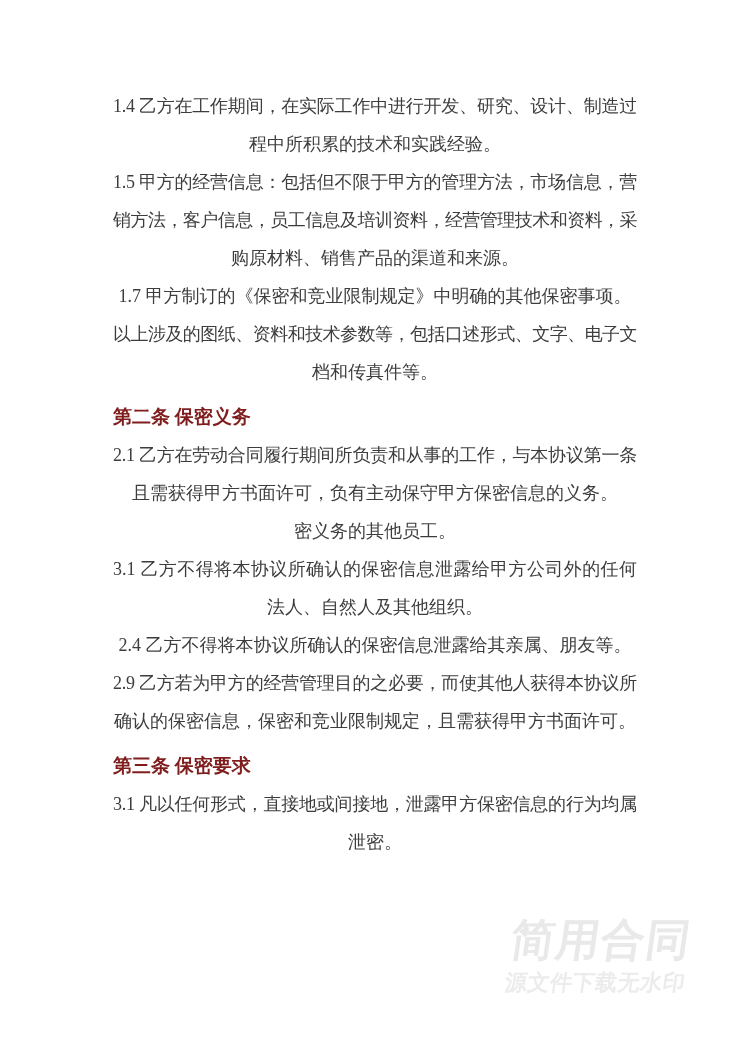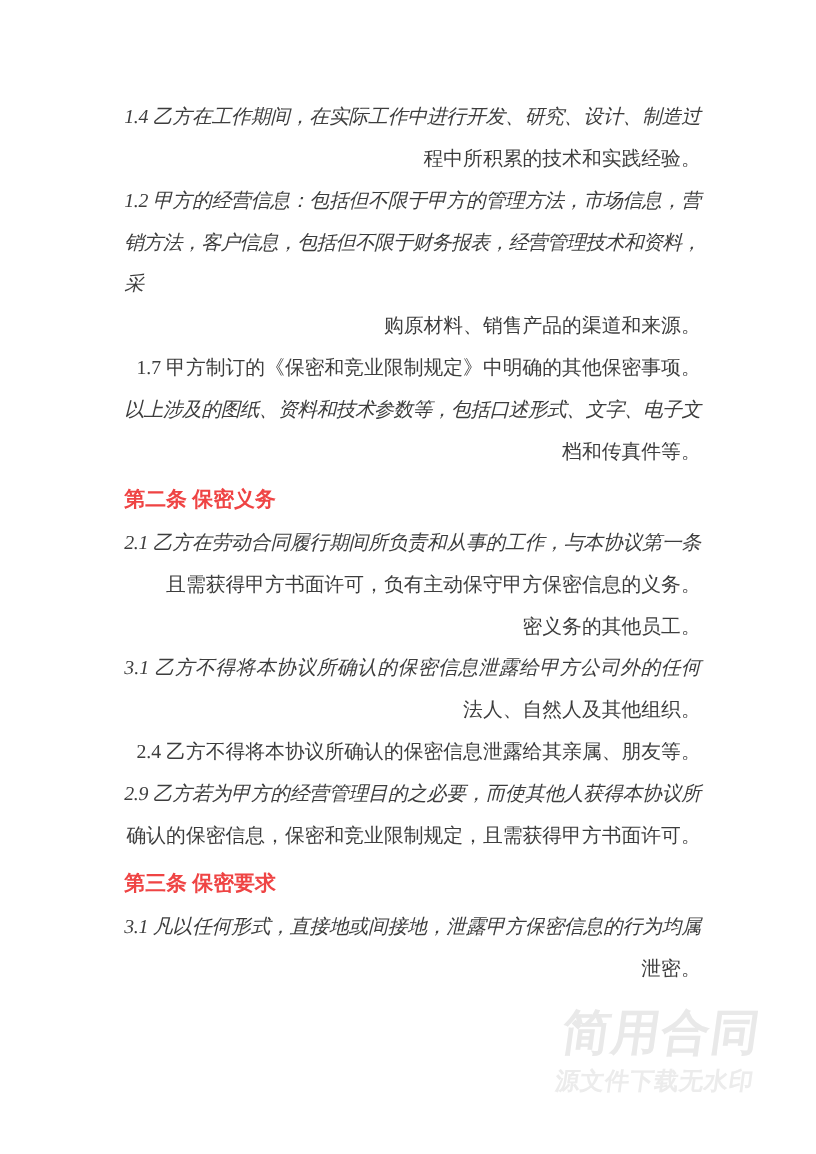--- a/index.html
+++ b/index.html
@@ -24,39 +24,38 @@
     position: absolute;
     top: 87px;
     left: 113px;
     width: 524px;
     color: #3d3d3d;
   }
   .line {
     font-size: 18px;
     line-height: 38px;
     white-space: nowrap;
-    text-align: right;
+    text-align: center;
   }
   
   .fill {
     white-space: normal;
     text-align: justify;
     text-align-last: justify;
-    font-style: italic;
   }
   
   .t1 { letter-spacing: -0.3px; }
   .t2 { letter-spacing: -0.6px; }
   .t3 { letter-spacing: -0.8px; }
   .heading {
     font-size: 19px;
     line-height: 38px;
     font-weight: bold;
     margin-top: 7px;
-    color: #ef4444;
+    color: #7f1d1d;
   }
   .watermark {
     position: absolute;
     right: 53px;
     bottom: 53px;
     text-align: right;
     transform: skewX(-8deg);
     font-family: "Liberation Sans", sans-serif;
     font-weight: bold;
     user-select: none;
@@ -78,22 +77,22 @@
 </style>
 </head>
 <body>
 
 <div class="page">
   <div class="content">
 
     <div class="line fill t1">1.4 乙方在工作期间，在实际工作中进行开发、研究、设计、制造过</div>
     <div class="line">程中所积累的技术和实践经验。</div>
 
-    <div class="line fill t1">1.2 甲方的经营信息：包括但不限于甲方的管理方法，市场信息，营</div>
-    <div class="line fill t2">销方法，客户信息，包括但不限于财务报表，经营管理技术和资料，采</div>
+    <div class="line fill t1">1.5 甲方的经营信息：包括但不限于甲方的管理方法，市场信息，营</div>
+    <div class="line fill t2">销方法，客户信息，员工信息及培训资料，经营管理技术和资料，采</div>
     <div class="line">购原材料、销售产品的渠道和来源。</div>
 
 
     <div class="line">1.7 甲方制订的《保密和竞业限制规定》中明确的其他保密事项。</div>
 
     <div class="line fill t2">以上涉及的图纸、资料和技术参数等，包括口述形式、文字、电子文</div>
     <div class="line">档和传真件等。</div>
 
     <div class="heading">第二条 保密义务</div>
 

